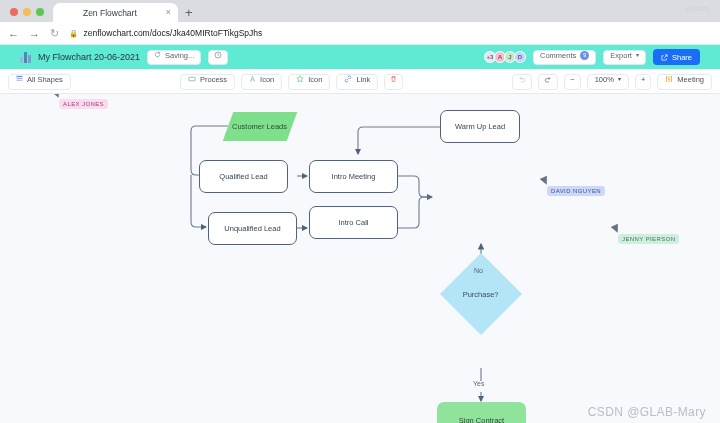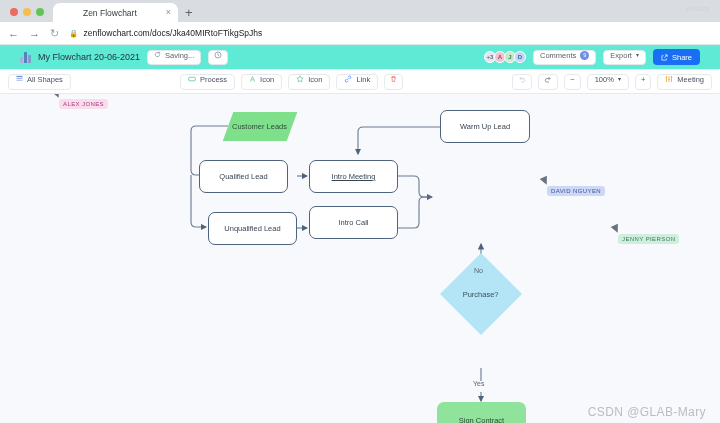--- a/index.html
+++ b/index.html
@@ -314,29 +314,29 @@
     </div>
 
     <div class="node box" style="left:199px; top:66px; width:89px; height:33px;">
       <span>Qualified Lead</span>
     </div>
 
     <div class="node box" style="left:208px; top:118px; width:89px; height:33px;">
       <span>Unqualified Lead</span>
     </div>
 
-    <div class="node box" style="left:309px; top:66px; width:89px; height:33px;text-decoration:underline;">
+    <div class="node box" style="left:309px; top:66px; width:89px; height:33px;">
       <span>Intro Meeting</span>
     </div>
 
     <div class="node box" style="left:309px; top:112px; width:89px; height:33px;">
       <span>Intro Call</span>
     </div>
 
-    <div class="node box" style="left:440px; top:16px; width:90px; height:33px;">
+    <div class="node box" style="left:440px; top:16px; width:80px; height:33px;">
       <span>Warm Up Lead</span>
     </div>
 
     <div class="diamond" style="left:452px; top:215px; width:58px; height:58px; margin-top:-44px;">
       <span>Purchase?</span>
     </div>
 
     <div class="node green" style="left:437px; top:308px; width:89px; height:37px;">
       <span>Sign Contract</span>
     </div>

